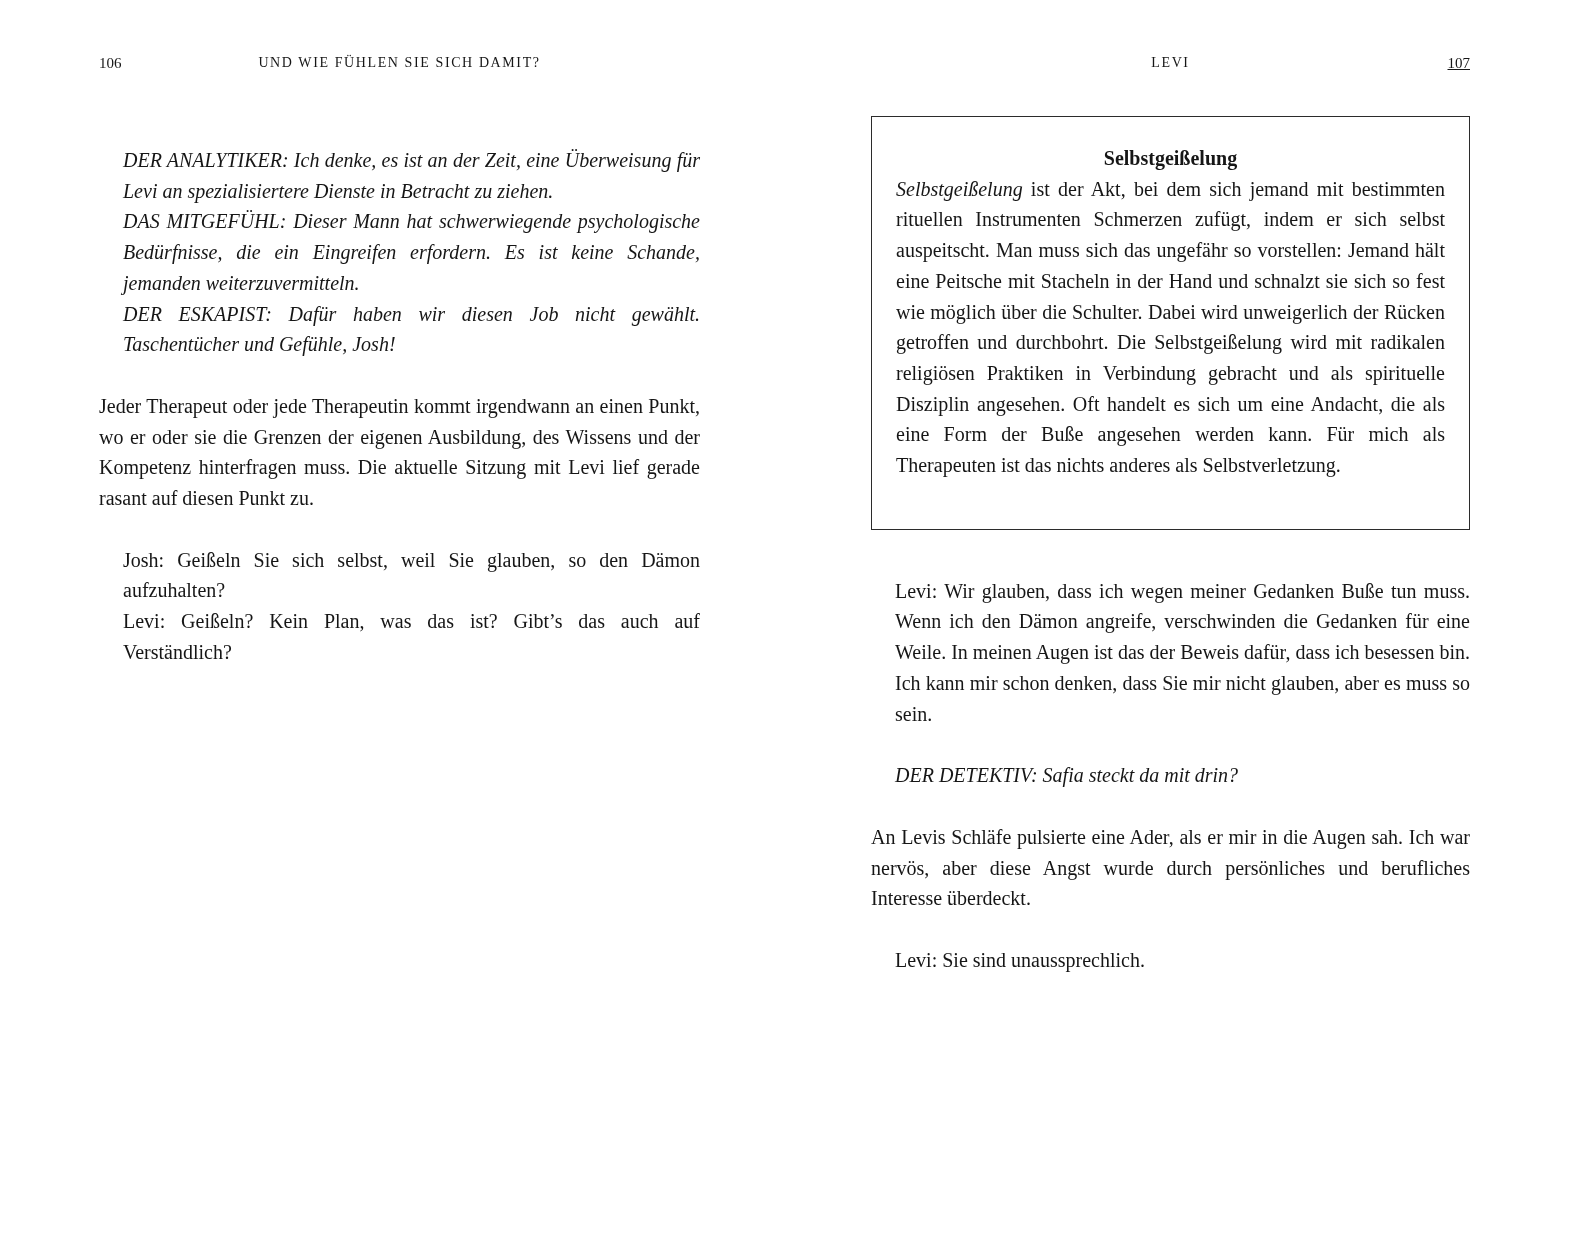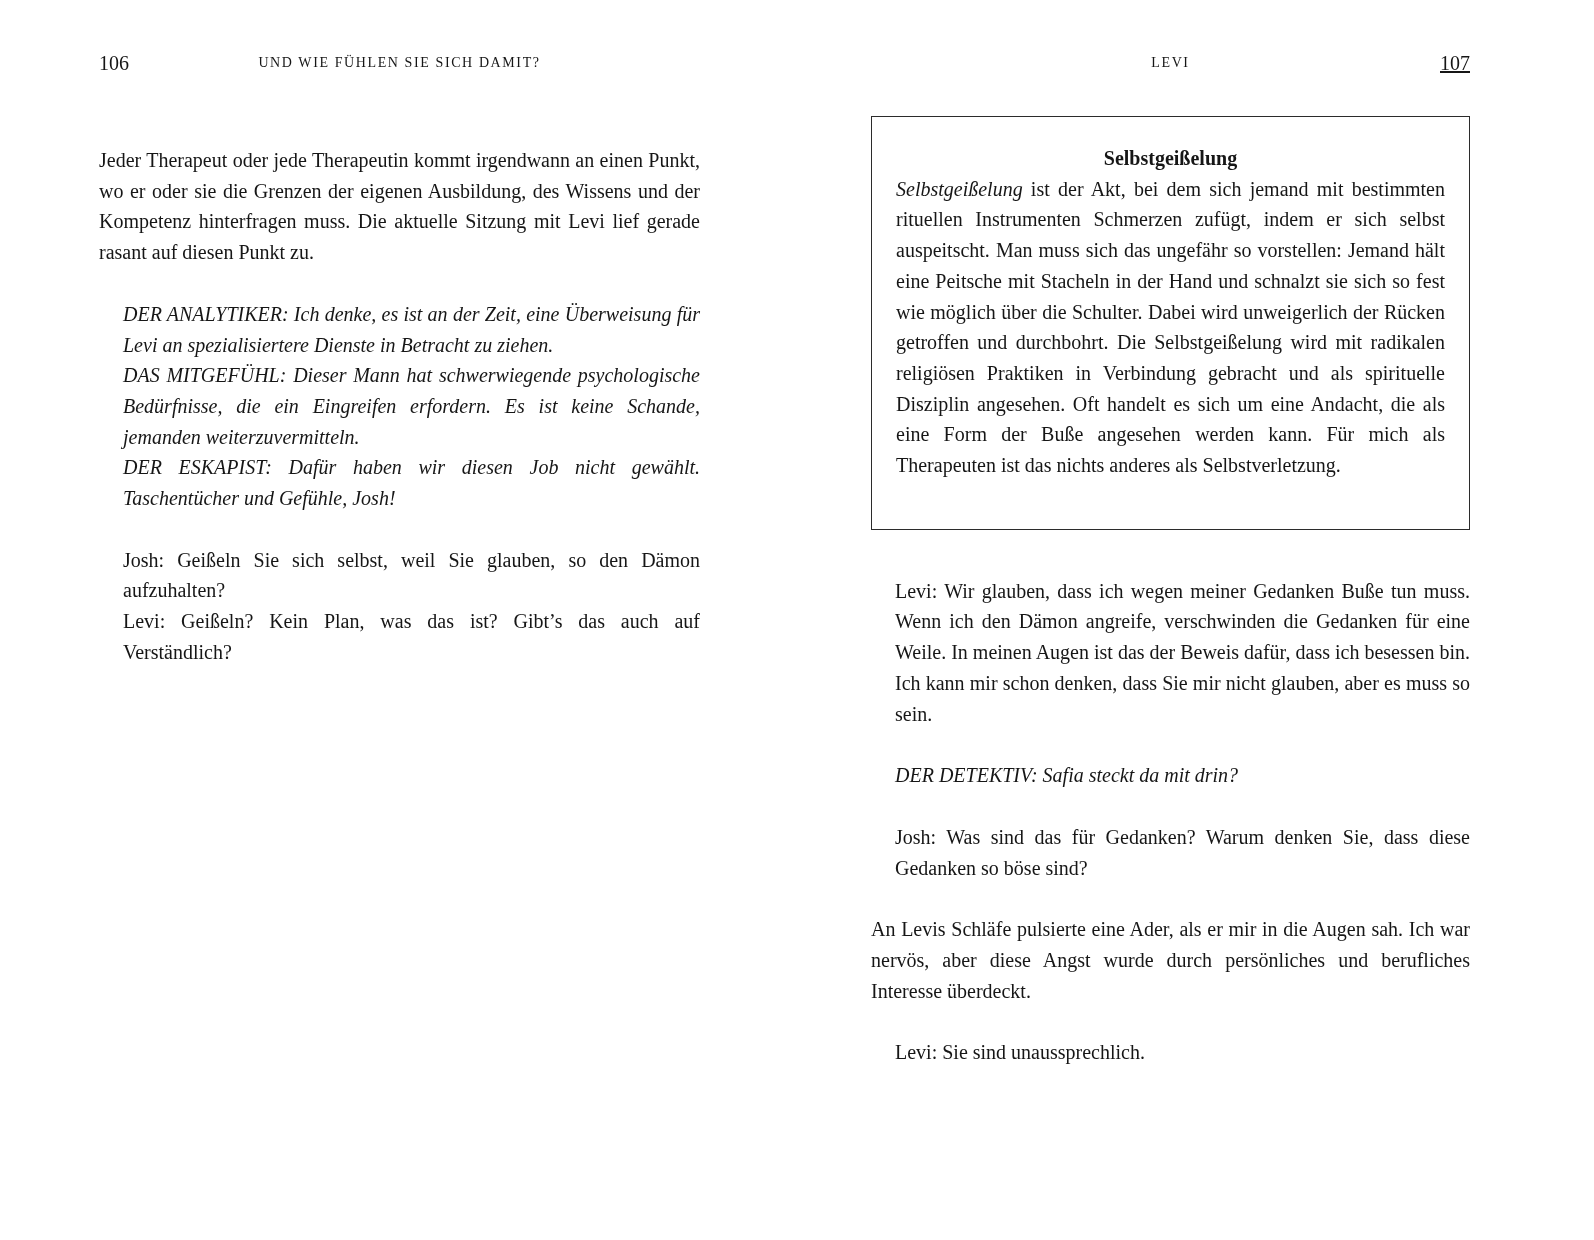--- a/index.html
+++ b/index.html
@@ -24,21 +24,21 @@
   .page-right { left: 871px; width: 599px; }
 
   .page-header {
     position: relative;
     margin-top: 52px;
     height: 22px;
   }
   .page-num {
     position: absolute;
     top: 0;
-    font-size: 20px;
+    font-size: 15px;
     line-height: 22px;
   }
   .page-num-left  { left: 0; }
   .page-num-right { right: 0; text-decoration: underline; }
   .running-head {
     text-align: center;
     font-size: 14px;
     line-height: 22px;
     letter-spacing: 1.6px;
   }
@@ -77,28 +77,28 @@
 
   <div class="page page-left">
     <div class="page-header">
       <span class="page-num page-num-left">106</span>
       <div class="running-head">UND WIE FÜHLEN SIE SICH DAMIT?</div>
     </div>
 
     <div class="content content-left">
 
 
-      <div class="block">
-        <p>Jeder Therapeut oder jede Therapeutin kommt irgendwann an einen Punkt, wo er oder sie die Grenzen der eigenen Ausbildung, des Wissens und der Kompetenz hinterfragen muss. Die aktuelle Sitzung mit Levi lief gerade rasant auf diesen Punkt zu.</p>
-      </div>
-
       <div class="block indent voice">
         <p>DER ANALYTIKER: Ich denke, es ist an der Zeit, eine Überweisung für Levi an spezialisiertere Dienste in Betracht zu ziehen.</p>
         <p>DAS MITGEFÜHL: Dieser Mann hat schwerwiegende psychologische Bedürfnisse, die ein Eingreifen erfordern. Es ist keine Schande, jemanden weiterzuvermitteln.</p>
         <p>DER ESKAPIST: Dafür haben wir diesen Job nicht gewählt. Taschentücher und Gefühle, Josh!</p>
+      </div>
+
+      <div class="block">
+        <p>Jeder Therapeut oder jede Therapeutin kommt irgendwann an einen Punkt, wo er oder sie die Grenzen der eigenen Ausbildung, des Wissens und der Kompetenz hinterfragen muss. Die aktuelle Sitzung mit Levi lief gerade rasant auf diesen Punkt zu.</p>
       </div>
 
 
 
       <div class="block indent">
         <p><span class="speaker">Josh:</span> <span>Geißeln Sie sich selbst, weil Sie glauben, so den Dämon aufzuhalten?</span></p>
         <p><span class="speaker">Levi:</span> <span>Geißeln? Kein Plan, was das ist? Gibt’s das auch auf Verständlich?</span></p>
       </div>
 
     </div>
@@ -118,23 +118,20 @@
       </div>
 
       <div class="block indent box-gap">
         <p><span class="speaker">Levi:</span> <span>Wir glauben, dass ich wegen meiner Gedanken Buße tun muss. Wenn ich den Dämon angreife, verschwinden die Gedanken für eine Weile. In meinen Augen ist das der Beweis dafür, dass ich besessen bin. Ich kann mir schon denken, dass Sie mir nicht glauben, aber es muss so sein.</span></p>
       </div>
 
       <div class="block indent voice">
         <p>DER DETEKTIV: Safia steckt da mit drin?</p>
       </div>
 
-      <div class="block indent">
-        <p><span class="speaker">Josh:</span> <span>Was sind das für Gedanken? Warum denken Sie, dass diese Gedanken so böse sind?</span></p>
-      </div>
 
       <div class="block">
         <p>An Levis Schläfe pulsierte eine Ader, als er mir in die Augen sah. Ich war nervös, aber diese Angst wurde durch persönliches und berufliches Interesse überdeckt.</p>
       </div>
 
       <div class="block indent">
         <p><span class="speaker">Levi:</span> <span>Sie sind unaussprechlich.</span></p>
       </div>
 
     </div>

